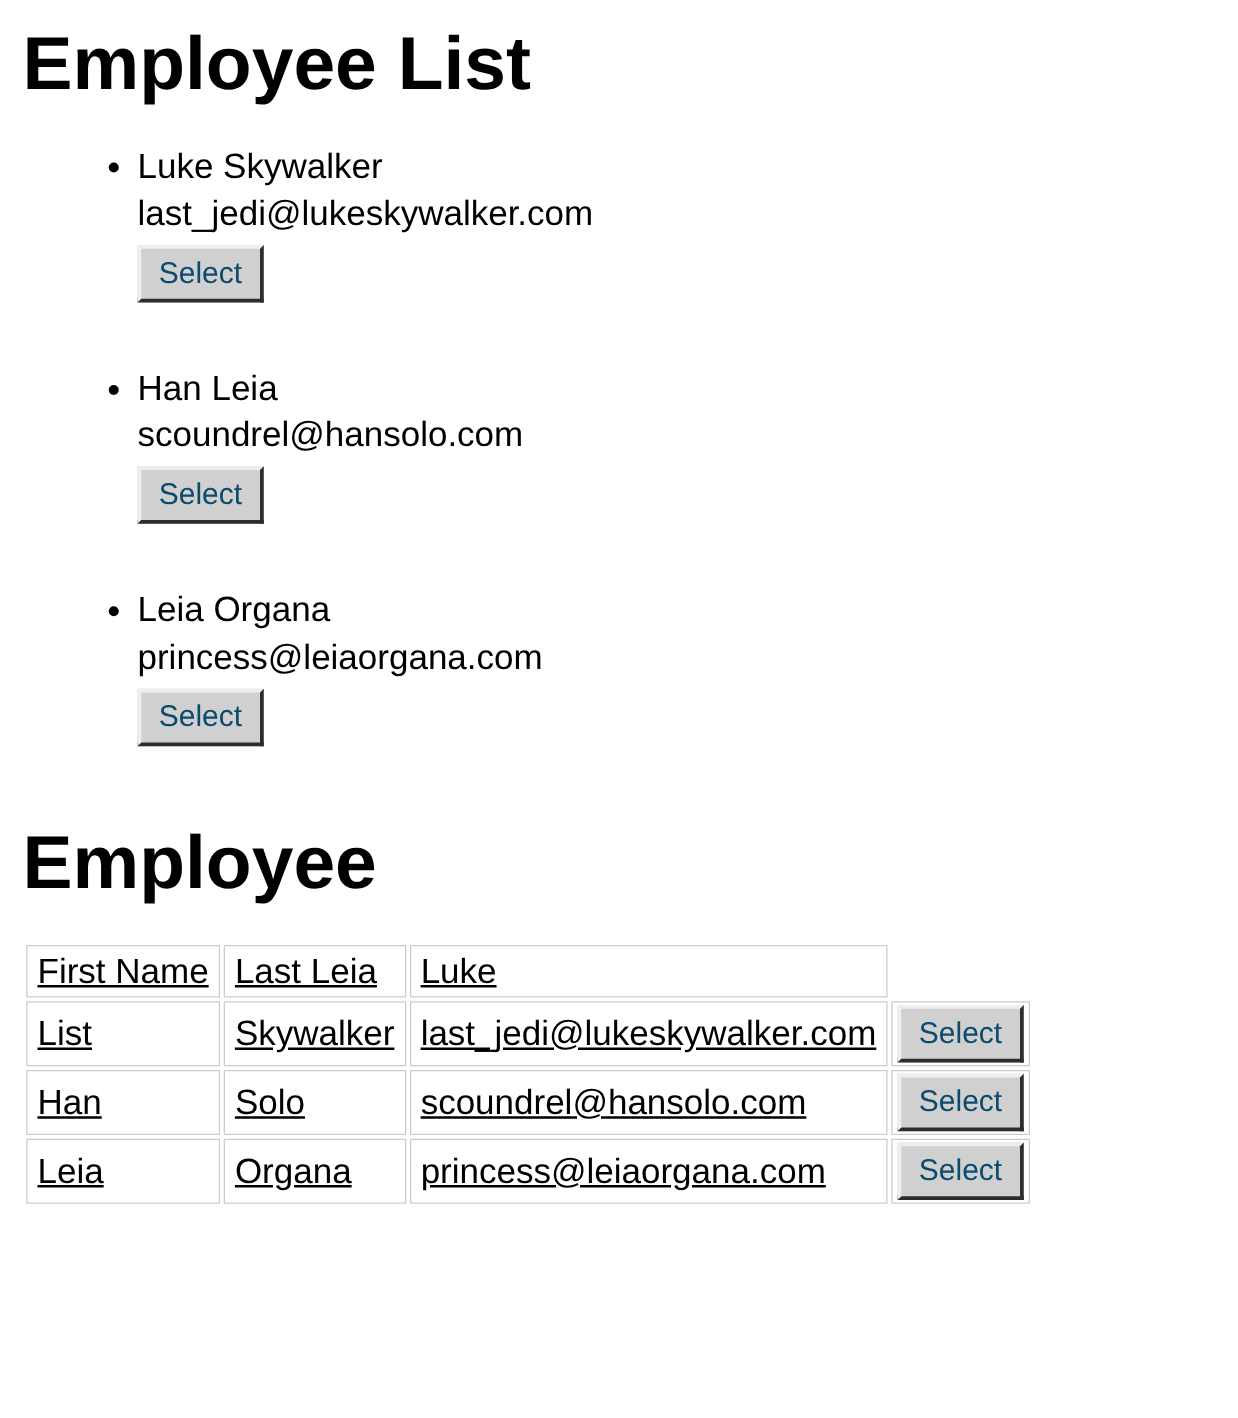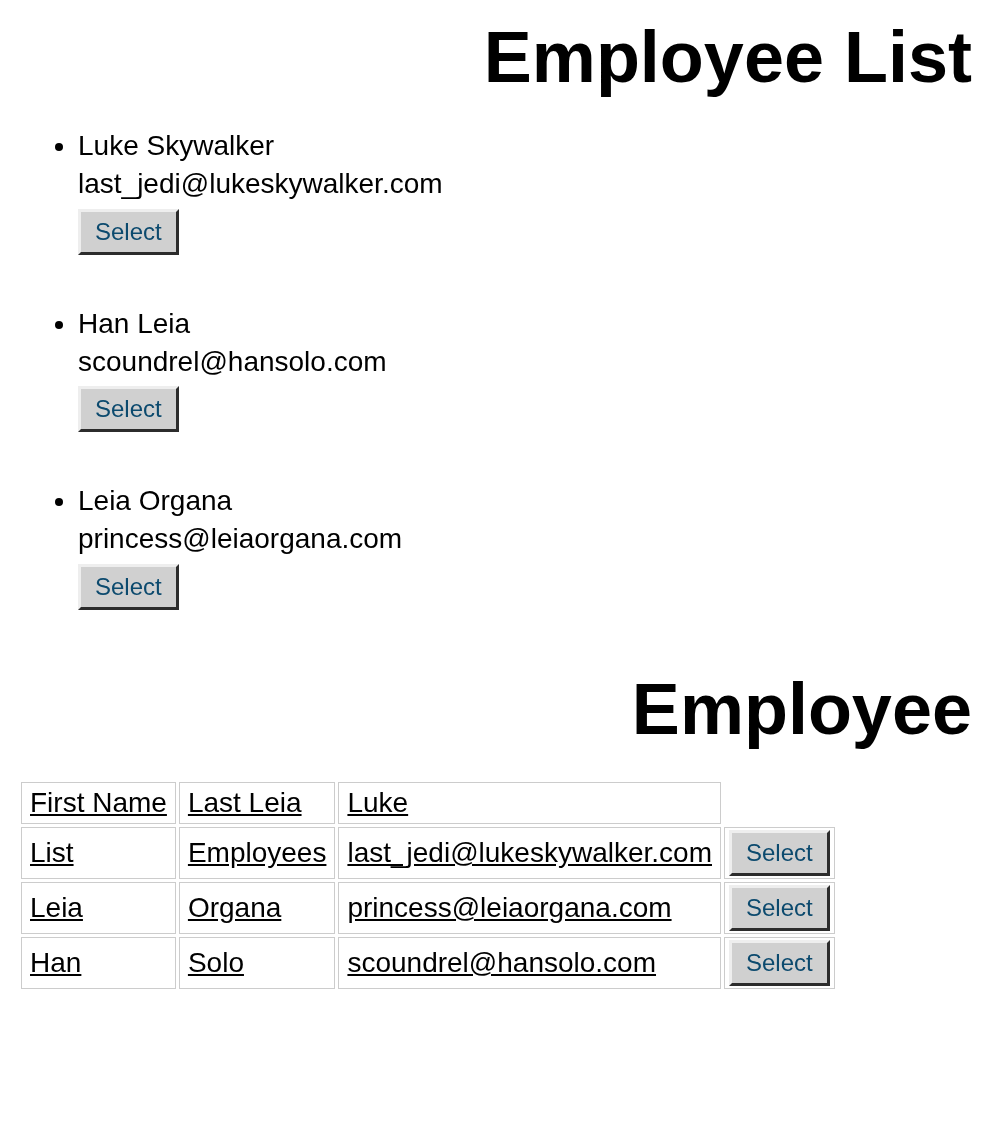--- a/index.html
+++ b/index.html
@@ -7,38 +7,38 @@
     }
     body {
       font-family: Helvetica, Arial, sans-serif;
       margin: 0;
       padding: 18px;
       background: #ffffff;
       color: #000000;
       font-size: 28px;
     }
     h1 {
-      font-size: 72px;
+      font-size: 60px;
       font-weight: bold;
       margin: 0 0 30px 0;
       line-height: 1.1;
-      text-align: right;
     }
     h1.second {
       margin-top: 60px;
       margin-bottom: 30px;
     }
     ul.employee-list {
       list-style: disc;
       padding-left: 60px;
       margin: 30px 0 0 0;
     }
     ul.employee-list li {
       margin-bottom: 50px;
       line-height: 1.35;
+      margin-left: 32px;
     }
     .emp-name {
       display: block;
     }
     .emp-email {
       display: block;
     }
     button.select-btn {
       background: #d0d0d0;
       border-style: outset;
@@ -104,36 +104,36 @@
 <table class="employee-table">
   <tbody>
       <tr class="head-row">
     <td>First Name</td>
     <td>Last Leia</td>
     <td>Luke</td>
     <td class="empty-cell"></td>
   </tr>
   <tr>
     <td>List</td>
-    <td>Employees</td>
+    <td>Skywalker</td>
     <td>last_jedi@lukeskywalker.com</td>
+    <td class="action-cell">
+      <button class="select-btn">Select</button>
+    </td>
+  </tr>
+  <tr>
+    <td>Han</td>
+    <td>Solo</td>
+    <td>scoundrel@hansolo.com</td>
     <td class="action-cell">
       <button class="select-btn">Select</button>
     </td>
   </tr>
   <tr>
     <td>Leia</td>
     <td>Organa</td>
     <td>princess@leiaorgana.com</td>
     <td class="action-cell">
       <button class="select-btn">Select</button>
     </td>
   </tr>
-  <tr>
-    <td>Han</td>
-    <td>Solo</td>
-    <td>scoundrel@hansolo.com</td>
-    <td class="action-cell">
-      <button class="select-btn">Select</button>
-    </td>
-  </tr>
 </tbody>
   </table>
 
 </body></html>

